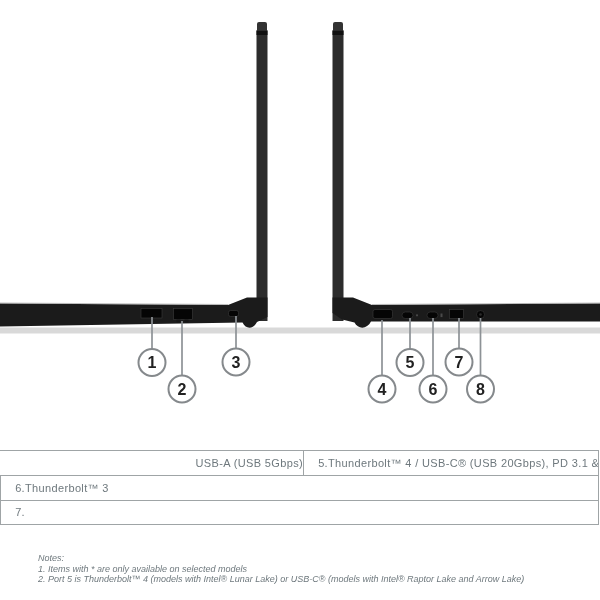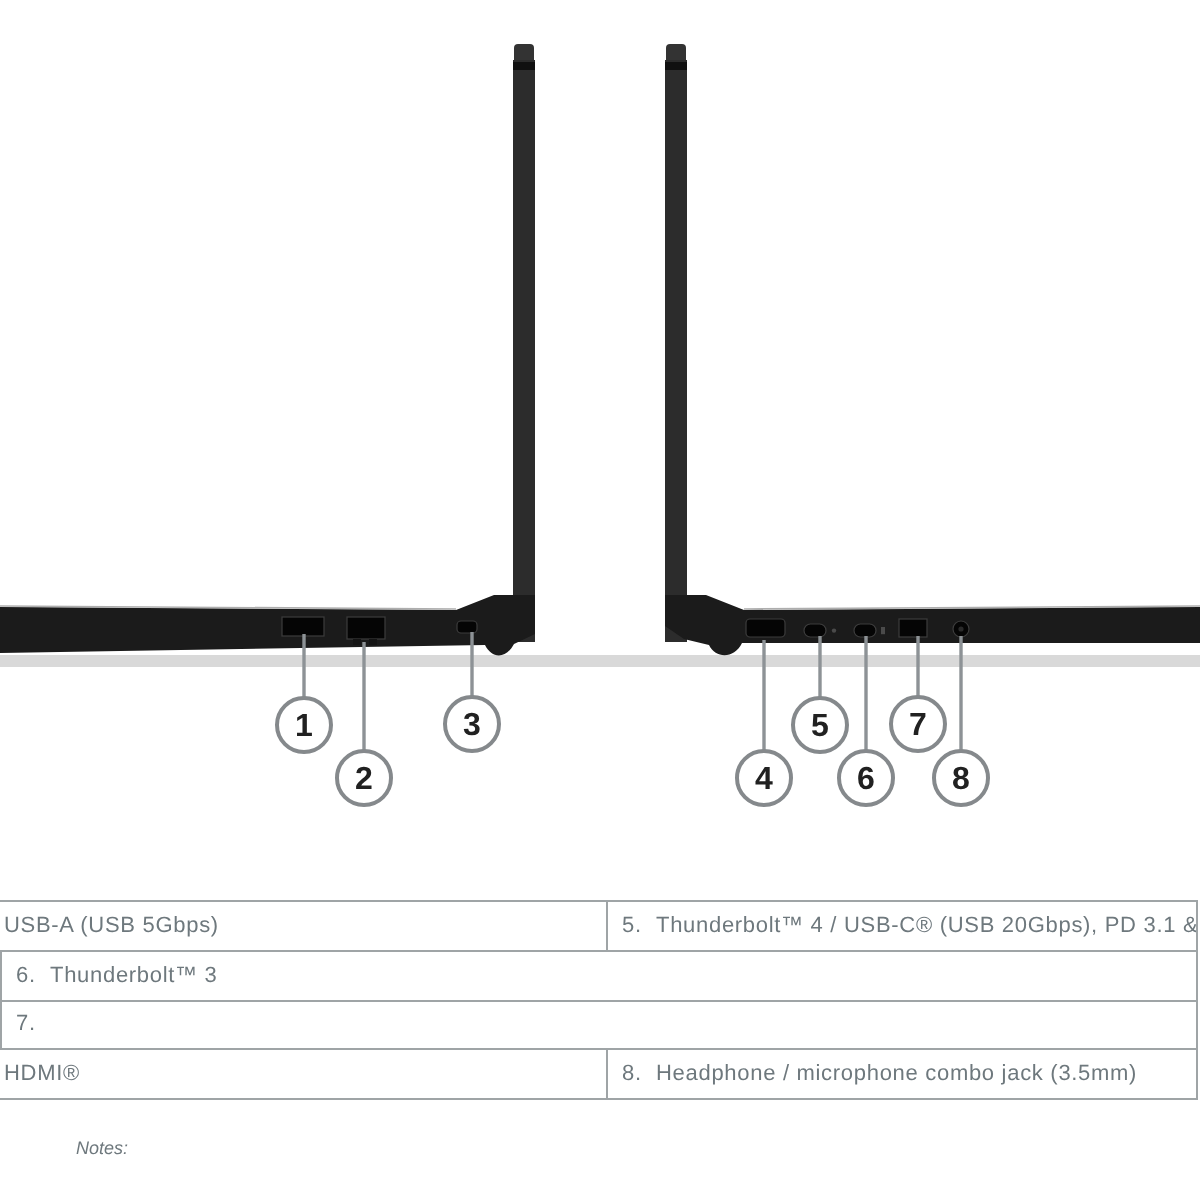--- a/index.html
+++ b/index.html
@@ -18,28 +18,28 @@
   .callout-num{font-family:"Liberation Sans", sans-serif;font-weight:bold;font-size:16px;
     fill:var(--num-color);text-anchor:middle;}
   .port{fill:var(--port-fill);stroke:var(--port-stroke);stroke-width:0.6;}
   .port-detail{fill:var(--port-accent);stroke:none;}
   .hl{stroke:#8a8a8a;stroke-width:0.8;opacity:0.7;fill:none;}
 
   .spec-table{position:absolute;left:0;top:450px;width:598px;
     border-top:1px solid var(--table-border);border-right:1px solid var(--table-border);
     color:var(--table-text);font-size:11px;letter-spacing:0.35px;overflow:hidden;}
   .spec-row{display:flex;height:23.75px;border-bottom:1px solid var(--table-border);
-    align-items:center;white-space:nowrap;overflow:hidden;}
+    align-items:center;white-space:nowrap;overflow:hidden;text-align:right;}
   .cell-l{width:303px;flex:none;padding-left:2px;box-sizing:border-box;overflow:hidden;}
   .cell-r{flex:1;display:flex;align-items:center;border-left:1px solid var(--table-border);
     padding-left:7px;height:100%;overflow:hidden;}
   .cell-r .num{width:17px;flex:none;}
 
   .notes{position:absolute;left:38px;top:553px;font-style:italic;font-size:9px;
-    line-height:10.5px;color:var(--table-text);white-space:nowrap;margin-top:16px;}
+    line-height:10.5px;color:var(--table-text);white-space:nowrap;}
 </style>
 </head>
 <body>
 
 <div class="canvas">
 
   <div class="stage">
     <svg width="600" height="440" viewBox="0 0 600 440" xmlns="http://www.w3.org/2000/svg">
 
       <rect x="0" y="327.5" width="600" height="6" fill="#d9d9d9"></rect>
@@ -131,26 +131,21 @@
       <div class="cell-r">
         <span class="num">6.</span>
         <span>Thunderbolt™ 3</span>
       </div>
     </div>
     <div class="spec-row">
       <div class="cell-r">
         <span class="num">7.</span>
       </div>
     </div>
-    <div class="spec-row">
-      <div class="cell-l">HDMI®</div>
-      <div class="cell-r">
-        <span class="num">8.</span>
-        <span>Headphone / microphone combo jack (3.5mm)</span>
-      </div>
-    </div>
   </div>
 
   <div class="notes">
     <div>Notes:</div>
+    <div>1. Items with * are only available on selected models</div>
+    <div>2. Port 5 is Thunderbolt™ 4 (models with Intel® Lunar Lake) or USB-C® (models with Intel® Raptor Lake and Arrow Lake)</div>
   </div>
 
 </div>
 
 </body></html>

